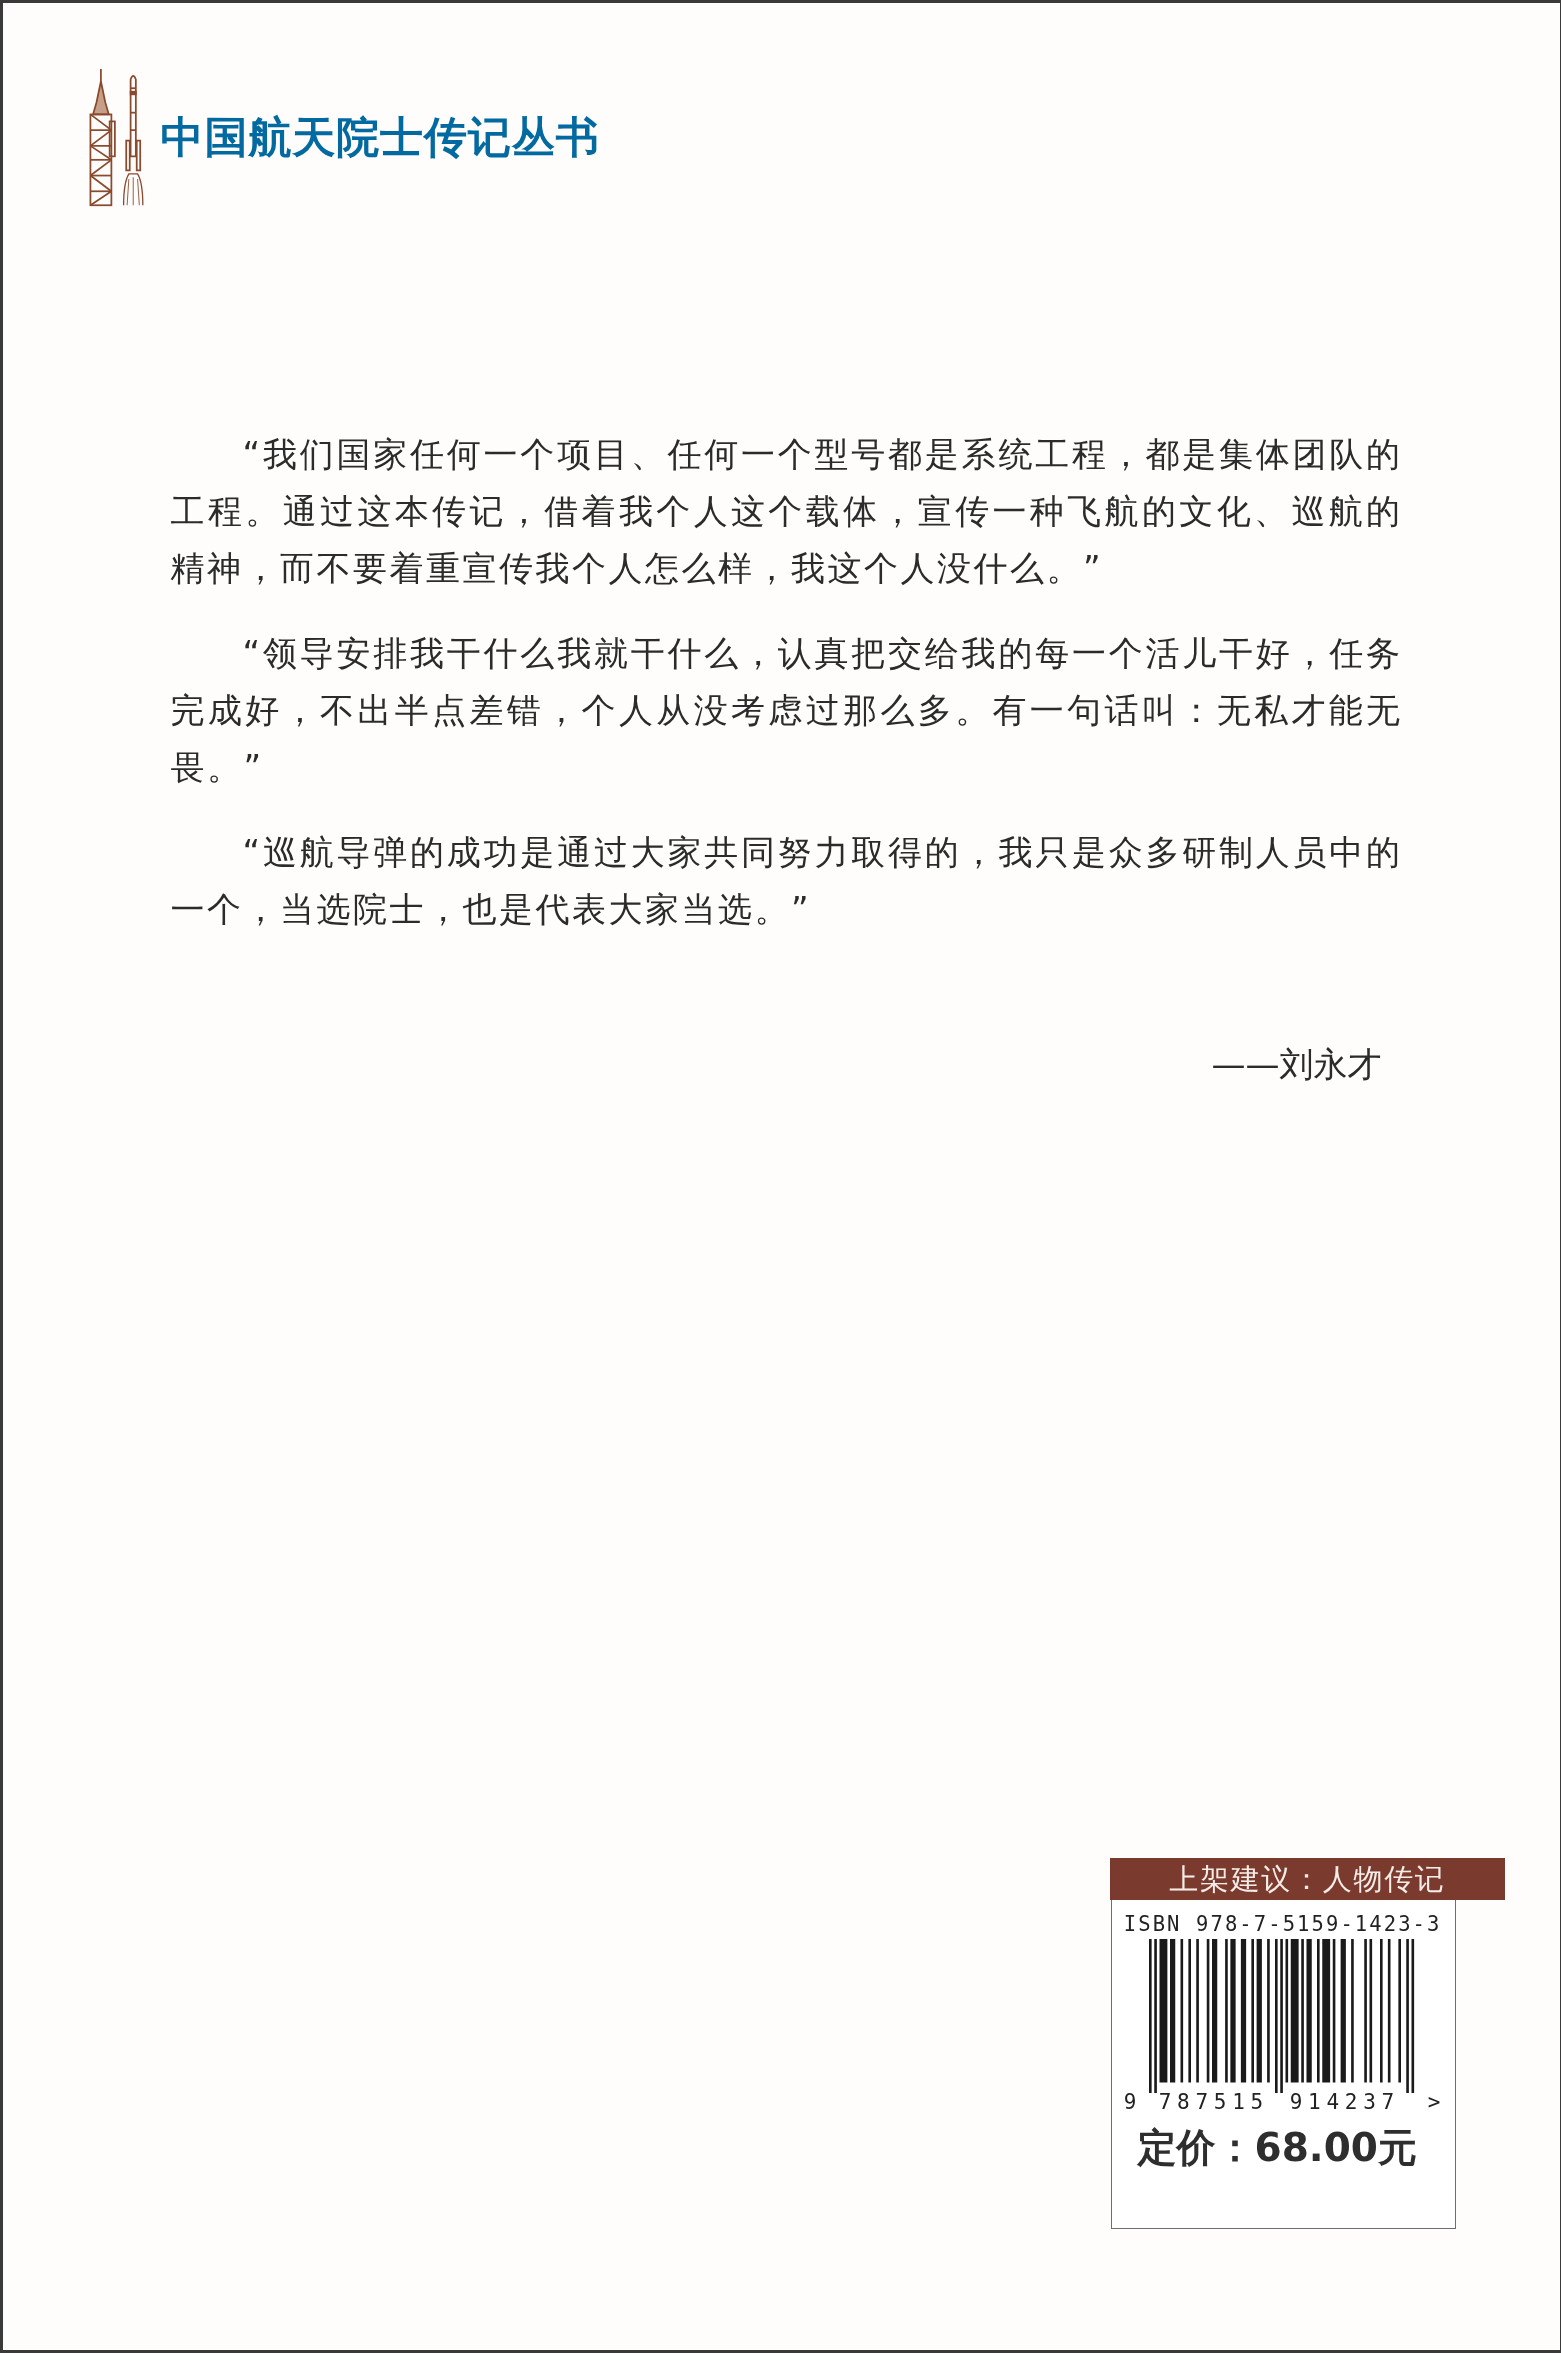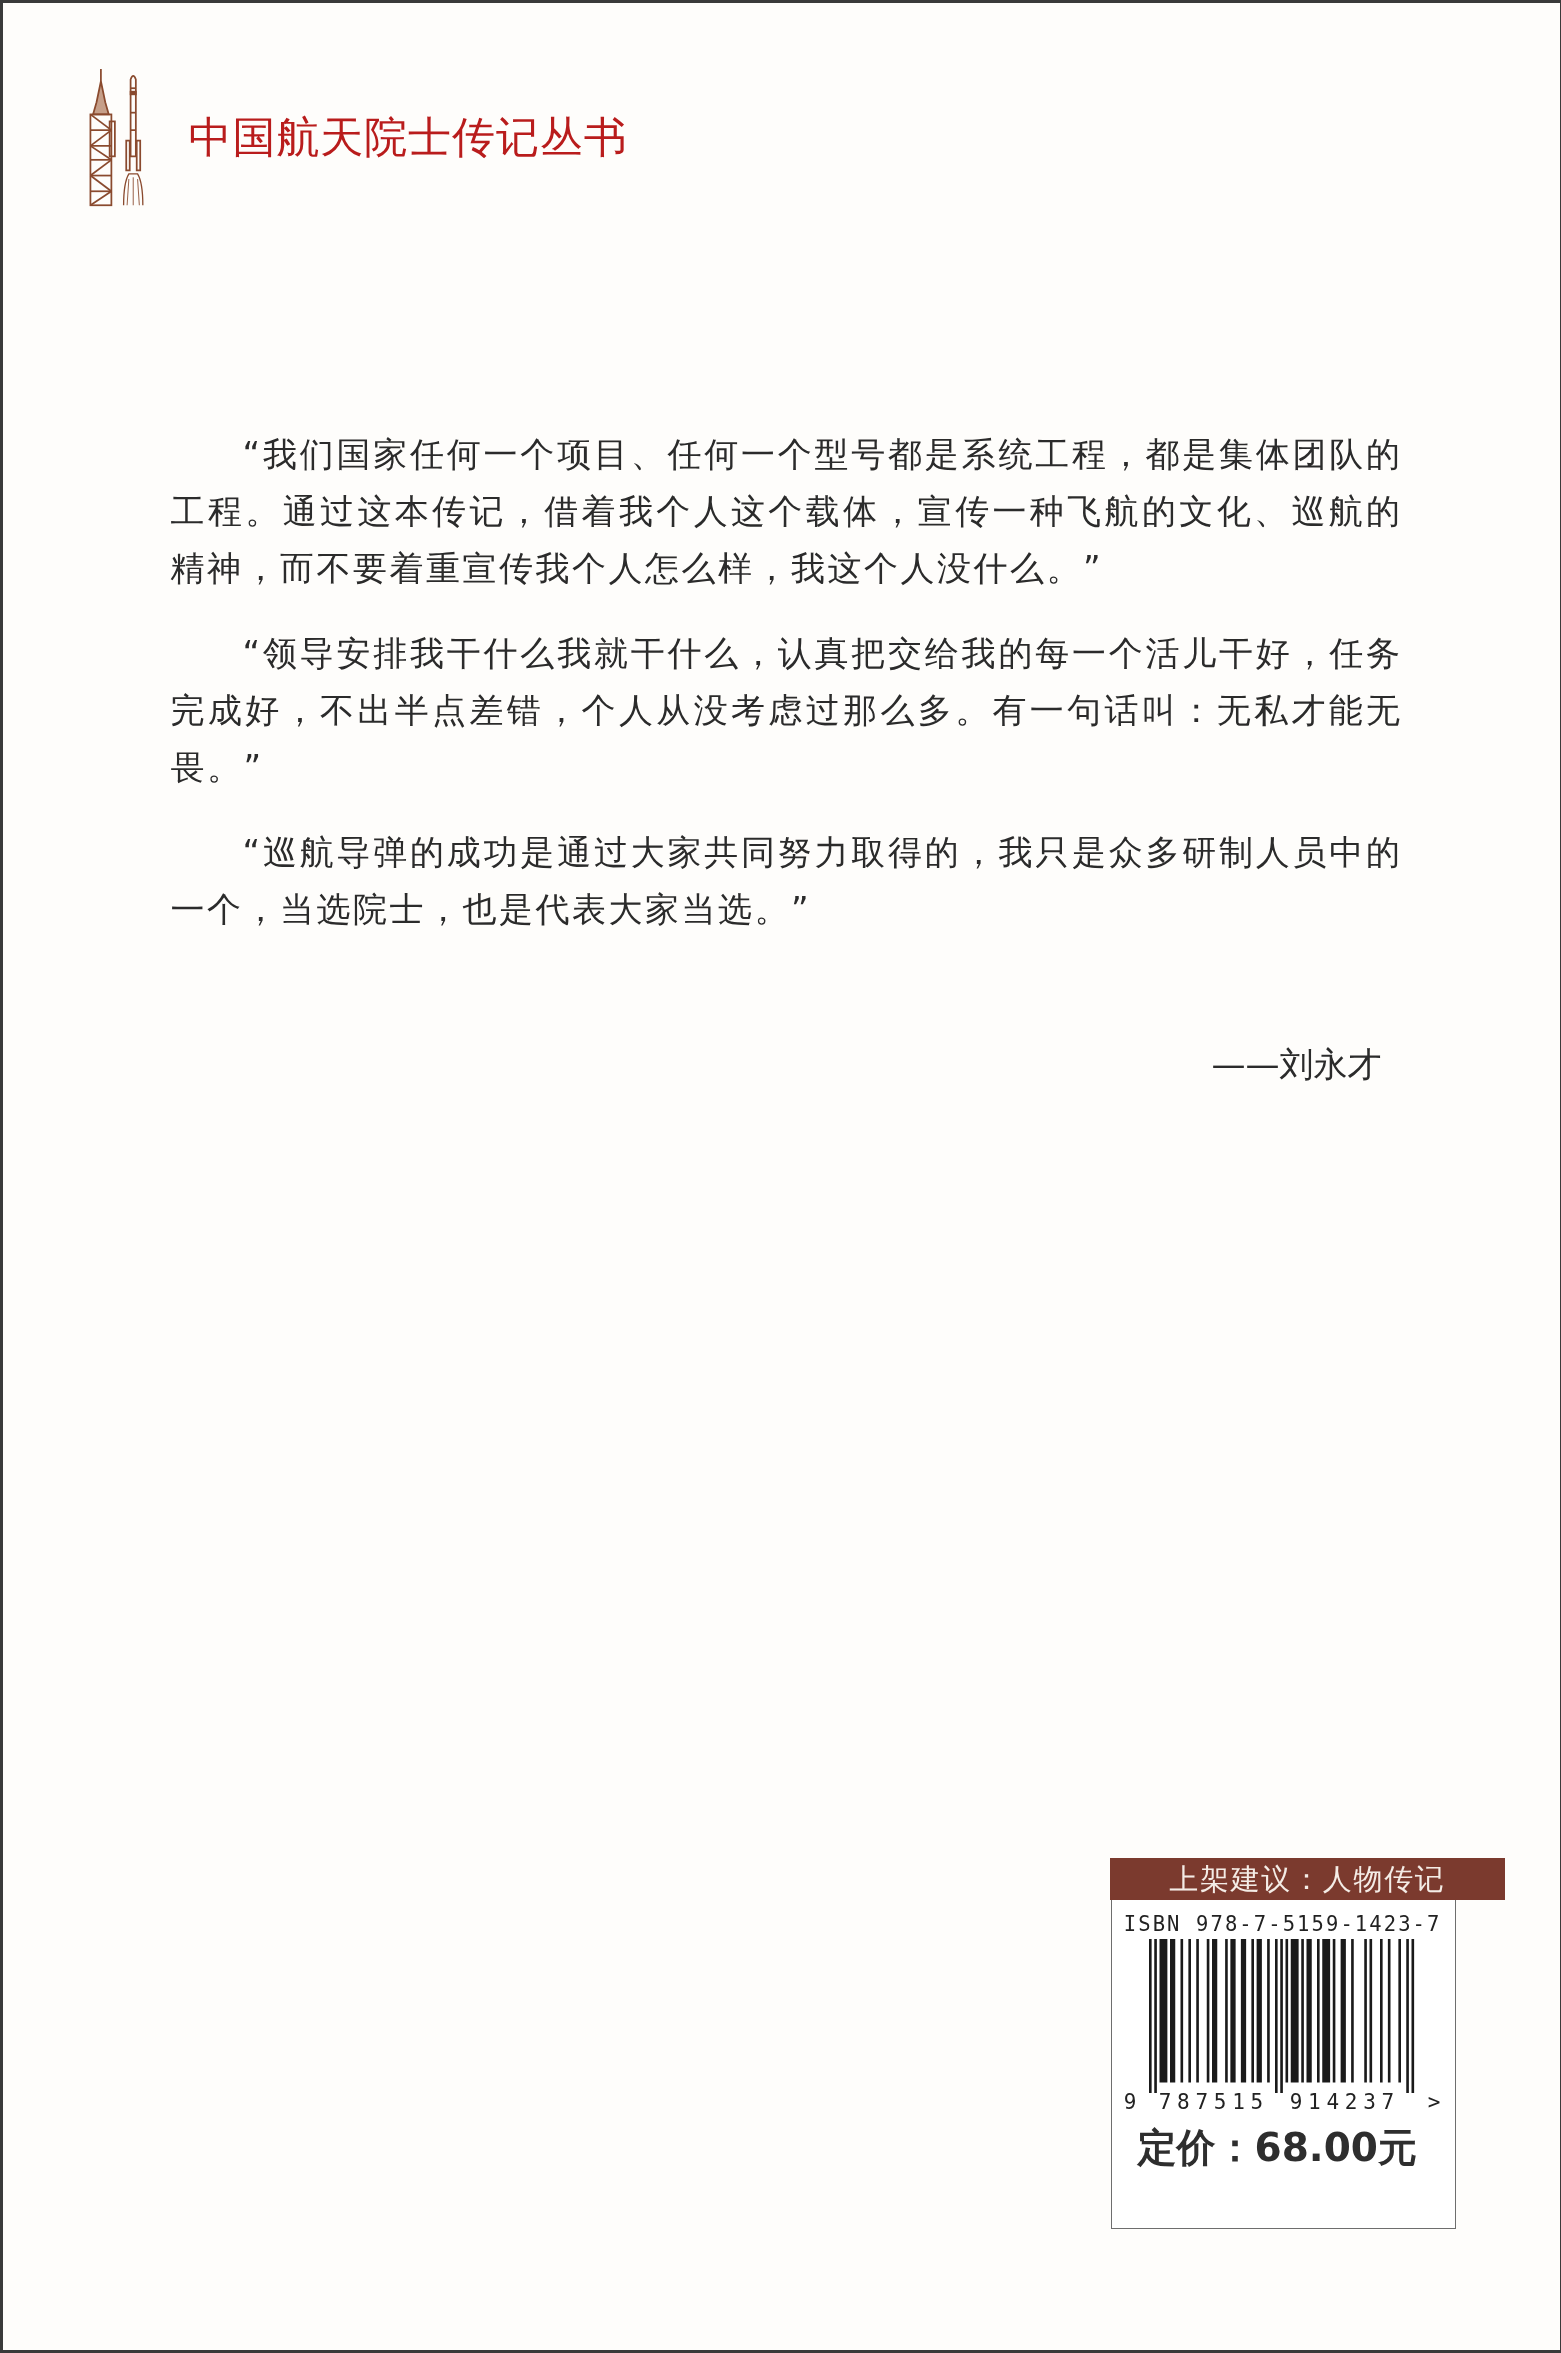--- a/index.html
+++ b/index.html
@@ -21,27 +21,27 @@
     
     .series-logo {
       position: absolute;
       left: 82px;
       top: 66px;
       width: 65px;
       height: 138px;
     }
     .series-title {
       position: absolute;
-      left: 186px;
+      left: 158px;
       top: 108px;
       font-size: 43px;
       line-height: 52px;
       letter-spacing: 0.9px;
-      color: #b91c1c;
-      font-weight: normal;
+      color: #0369a1;
+      font-weight: bold;
       white-space: nowrap;
     }
     
     .quotes {
       position: absolute;
       left: 168px;
       top: 395px;
       width: 1232px;
       color: #2b2b2b;
     }
@@ -170,21 +170,21 @@
 
   <div class="quotes">
     <p class="quote">“我们国家任何一个项目、任何一个型号都是系统工程，都是集体团队的工程。通过这本传记，借着我个人这个载体，宣传一种飞航的文化、巡航的精神，而不要着重宣传我个人怎么样，我这个人没什么。”</p>
     <p class="quote">“领导安排我干什么我就干什么，认真把交给我的每一个活儿干好，任务完成好，不出半点差错，个人从没考虑过那么多。有一句话叫：无私才能无畏。”</p>
     <p class="quote">“巡航导弹的成功是通过大家共同努力取得的，我只是众多研制人员中的一个，当选院士，也是代表大家当选。”</p>
   </div>
   <div class="signature">——刘永才</div>
 
   <div class="barcode-box">
     <div class="shelf-band">上架建议：人物传记</div>
-    <div class="isbn-text">ISBN 978-7-5159-1423-7</div>
+    <div class="isbn-text">ISBN 978-7-5159-1423-3</div>
 
     <svg class="barcode" viewBox="0 0 312 176" preserveAspectRatio="none" xmlns="http://www.w3.org/2000/svg">
       <g fill="#1a1a1a">
 
         <rect x="0" y="0" width="3" height="176"></rect>
         <rect x="6" y="0" width="3" height="176"></rect>
 
         <rect x="12" y="0" width="9" height="164"></rect>
         <rect x="24" y="0" width="6" height="164"></rect>
         <rect x="36" y="0" width="3" height="164"></rect>

